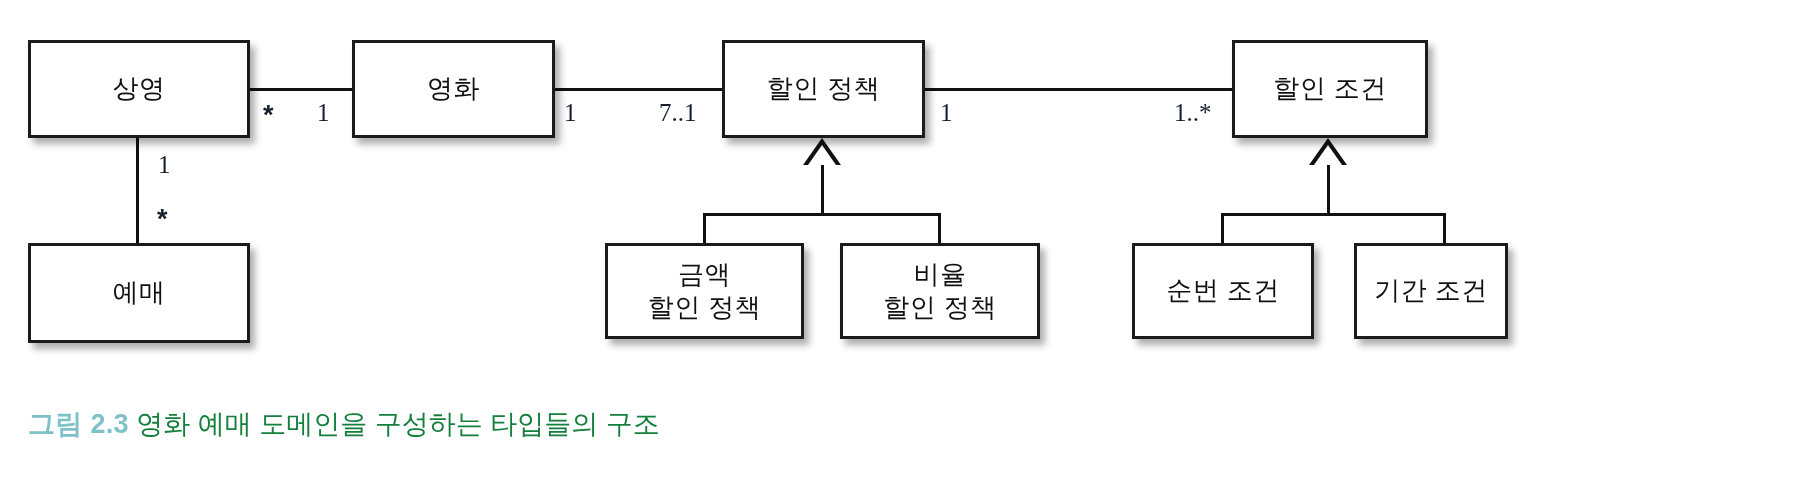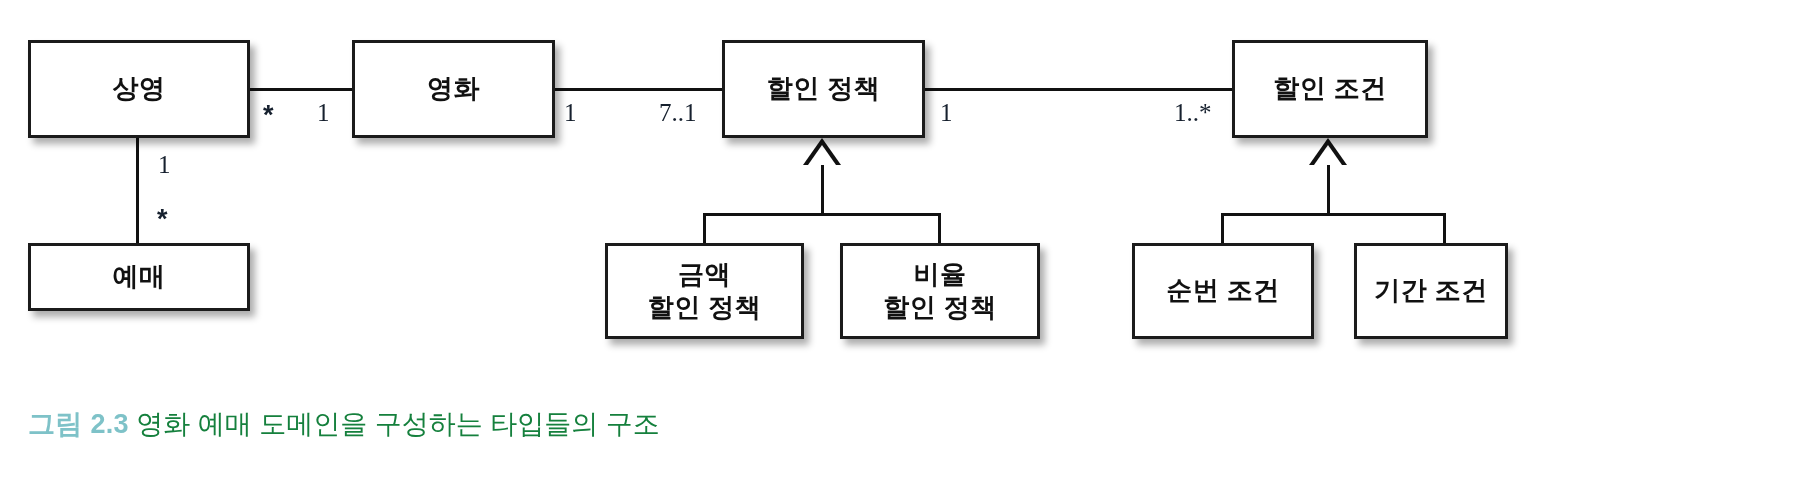--- a/index.html
+++ b/index.html
@@ -25,21 +25,21 @@
     background: #ffffff;
     border: 3px solid #1b1b1b;
     box-shadow: 5px 6px 7px rgba(0,0,0,0.32);
     display: flex;
     align-items: center;
     justify-content: center;
     text-align: center;
   }
   .uml-box .box-label {
     font-size: 26px;
-    font-weight: 700;
+    font-weight: 400;
     color: #111111;
     line-height: 1.28;
     letter-spacing: 0.5px;
     white-space: pre-line;
     padding: 0 6px;
   }
 
   
   .line-h {
     position: absolute;
@@ -138,21 +138,21 @@
   </div>
 
   <div class="uml-box" style="left:722px; top:40px; width:203px; height:98px;">
     <span class="box-label">할인 정책</span>
   </div>
 
   <div class="uml-box" style="left:1232px; top:40px; width:196px; height:98px;">
     <span class="box-label">할인 조건</span>
   </div>
 
-  <div class="uml-box" style="left:28px; top:243px; width:222px; height:68px;">
+  <div class="uml-box" style="left:28px; top:243px; width:222px; height:100px;">
     <span class="box-label">예매</span>
   </div>
 
   <div class="uml-box" style="left:605px; top:243px; width:199px; height:96px;">
     <span class="box-label">금액
 할인 정책</span>
   </div>
 
   <div class="uml-box" style="left:840px; top:243px; width:200px; height:96px;">
     <span class="box-label">비율

